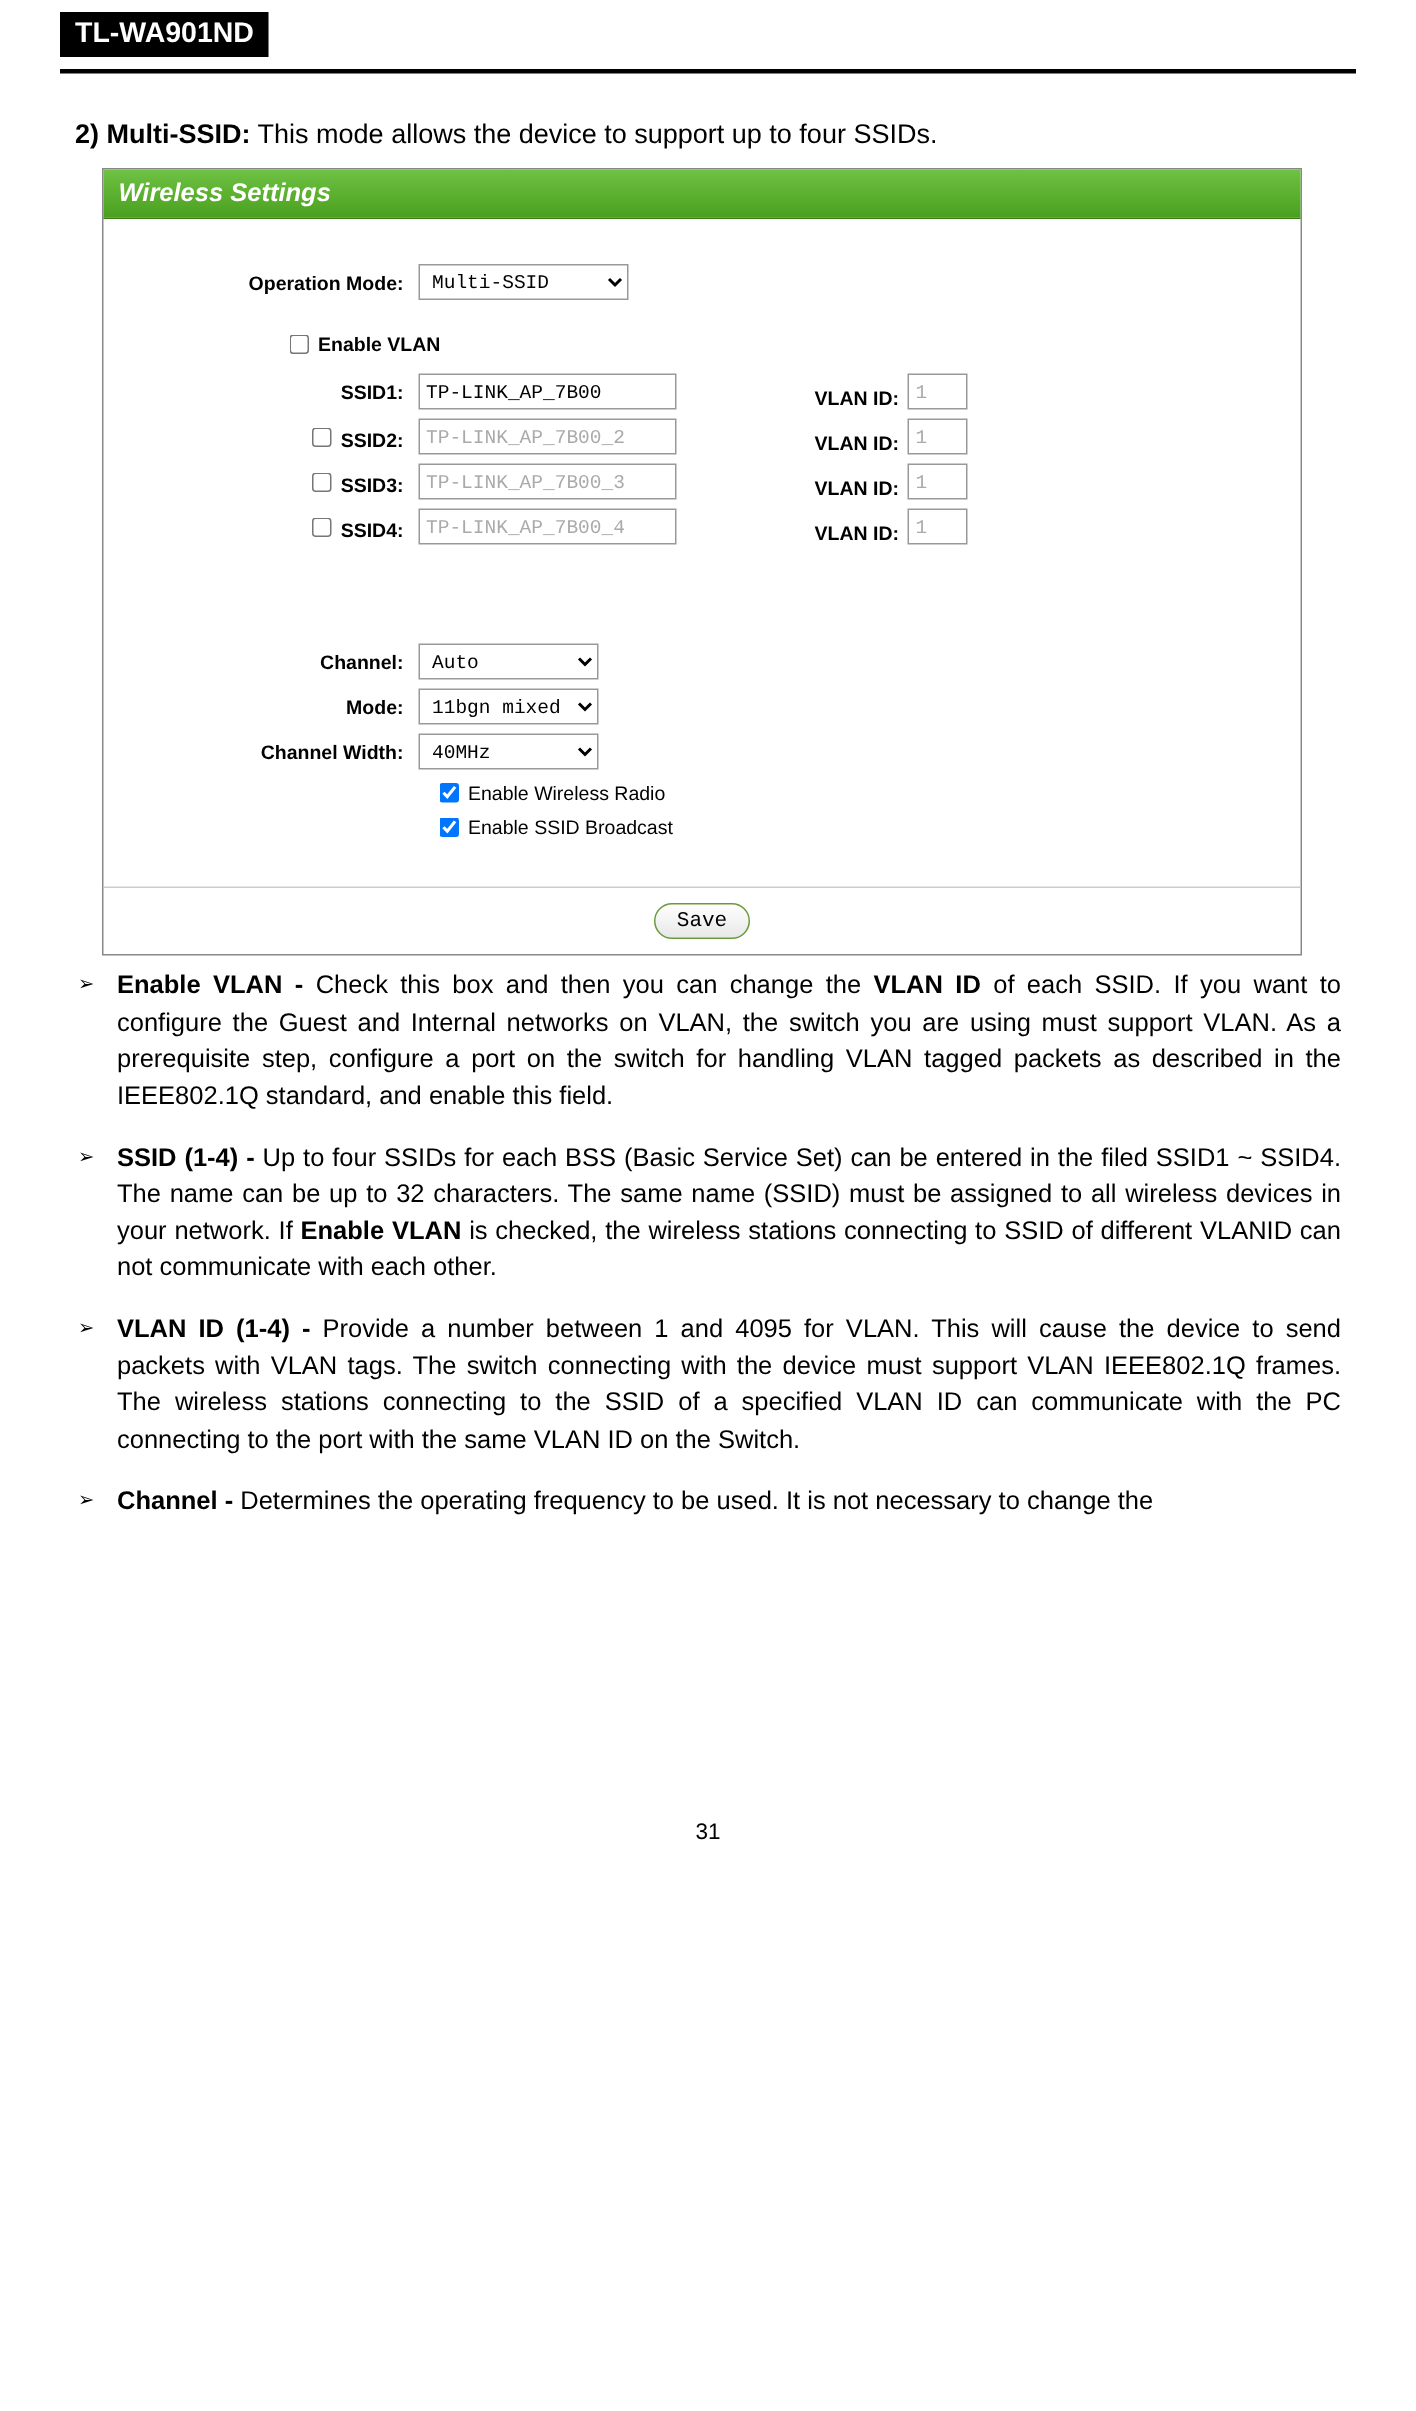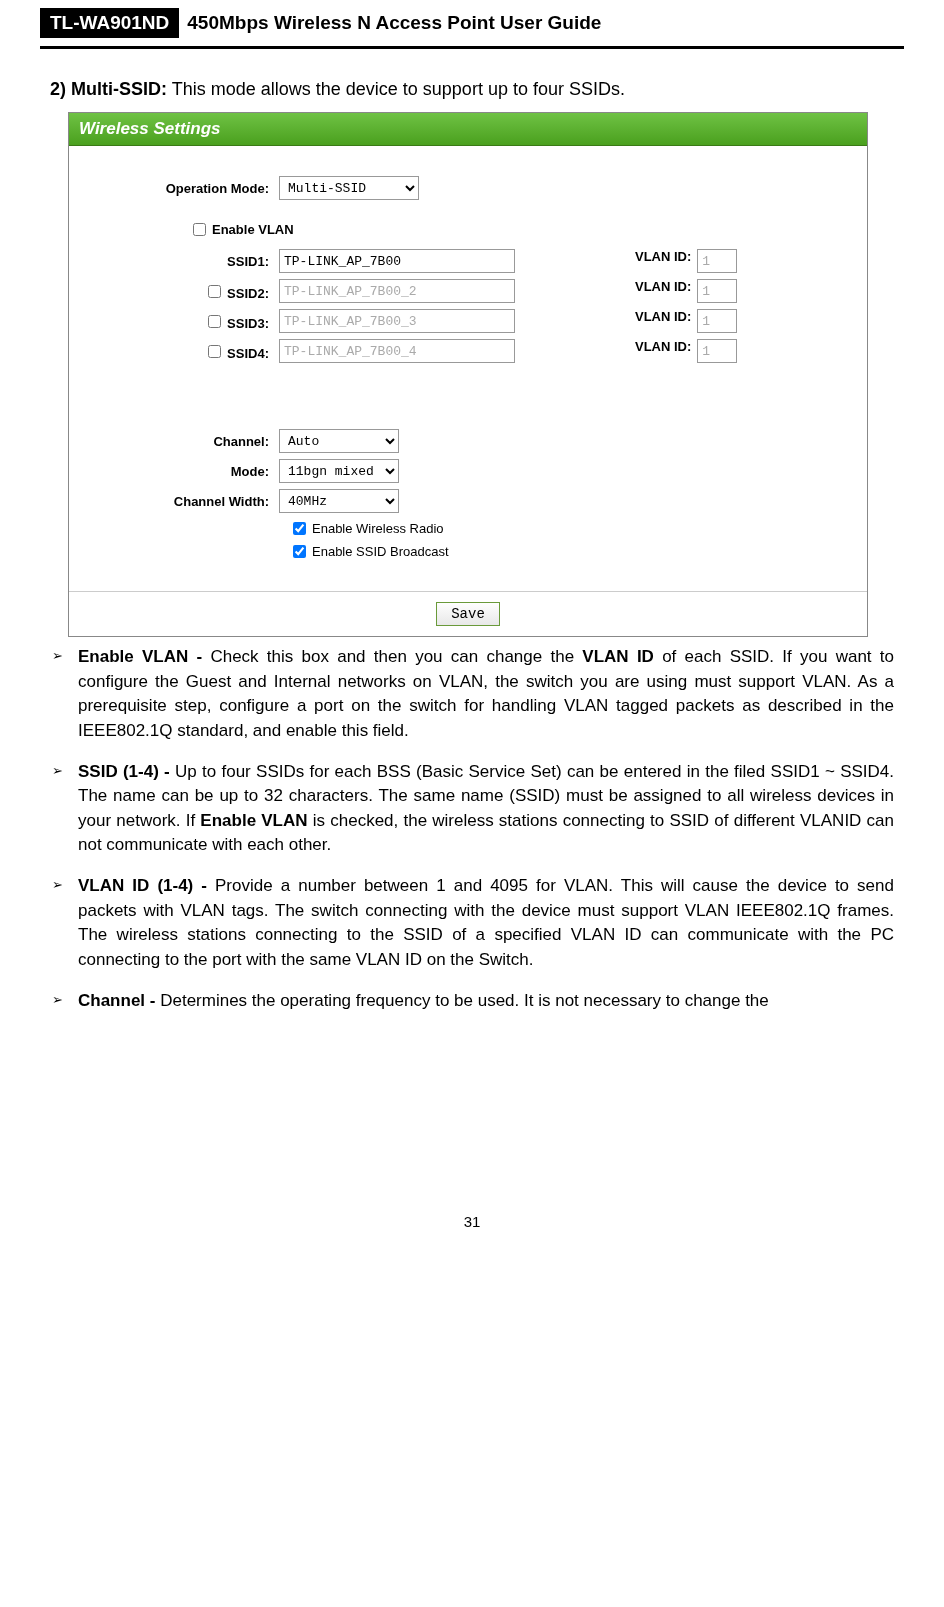--- a/index.html
+++ b/index.html
@@ -73,27 +73,27 @@
   .form-label-nb { font-weight: bold; }
   select, input[type="text"] {
     font-family: "Courier New", monospace;
     font-size: 13px;
     padding: 2px 4px;
     border: 1px solid #999;
     background: #fff;
     height: 24px;
   }
   select { min-width: 140px; }
-  .ssid-input { width: 236px; }
+  .ssid-input { width: 172px; }
   .ssid-input[disabled] { color: #aaa; background: #fff; }
   .vlan-input { width: 40px; color: #aaa; }
   .vlan-group {
     display: flex;
-    align-items: flex-start;
-    margin-left: 120px;
+    align-items: flex-end;
+    margin-left: 92px;
   }
   .vlan-label { font-weight: bold; margin-right: 6px; font-size: 13px; }
   .chk { margin-right: 6px; }
   .gap { height: 60px; }
   .check-row {
     display: flex;
     align-items: center;
     margin-left: 200px;
     margin-bottom: 4px;
     font-size: 13px;
@@ -102,21 +102,21 @@
   .save-row {
     border-top: 1px solid #ccc;
     padding: 10px 0;
     text-align: center;
   }
   .save-btn {
     font-family: "Courier New", monospace;
     font-size: 14px;
     padding: 3px 14px;
     border: 1px solid #6a9a3a;
-    border-radius: 0;
+    border-radius: 12px;
     background: linear-gradient(#fefefe, #e8e8e8);
     cursor: pointer;
   }
   .figure-caption {
     text-align: center;
     font-size: 17px;
     margin: 8px 0 16px 0;
   }
   .bullet-list {
     margin: 0 10px 0 10px;
@@ -154,21 +154,20 @@
     align-items: center;
   }
 </style>
 </head>
 <body>
 
 <div class="page">
 
   <div class="header-bar">
     <span class="model-box">TL-WA901ND</span>
-    <span class="guide-title">450Mbps Wireless N Access Point User Guide</span>
   </div>
 
   <p class="section-intro">
     <span class="num">2)</span>
     <span class="label">Multi-SSID:</span>
     <span>This mode allows the device to support up to four SSIDs.</span>
   </p>
 
   <div class="panel">
     <div class="panel-header">Wireless Settings</div>

